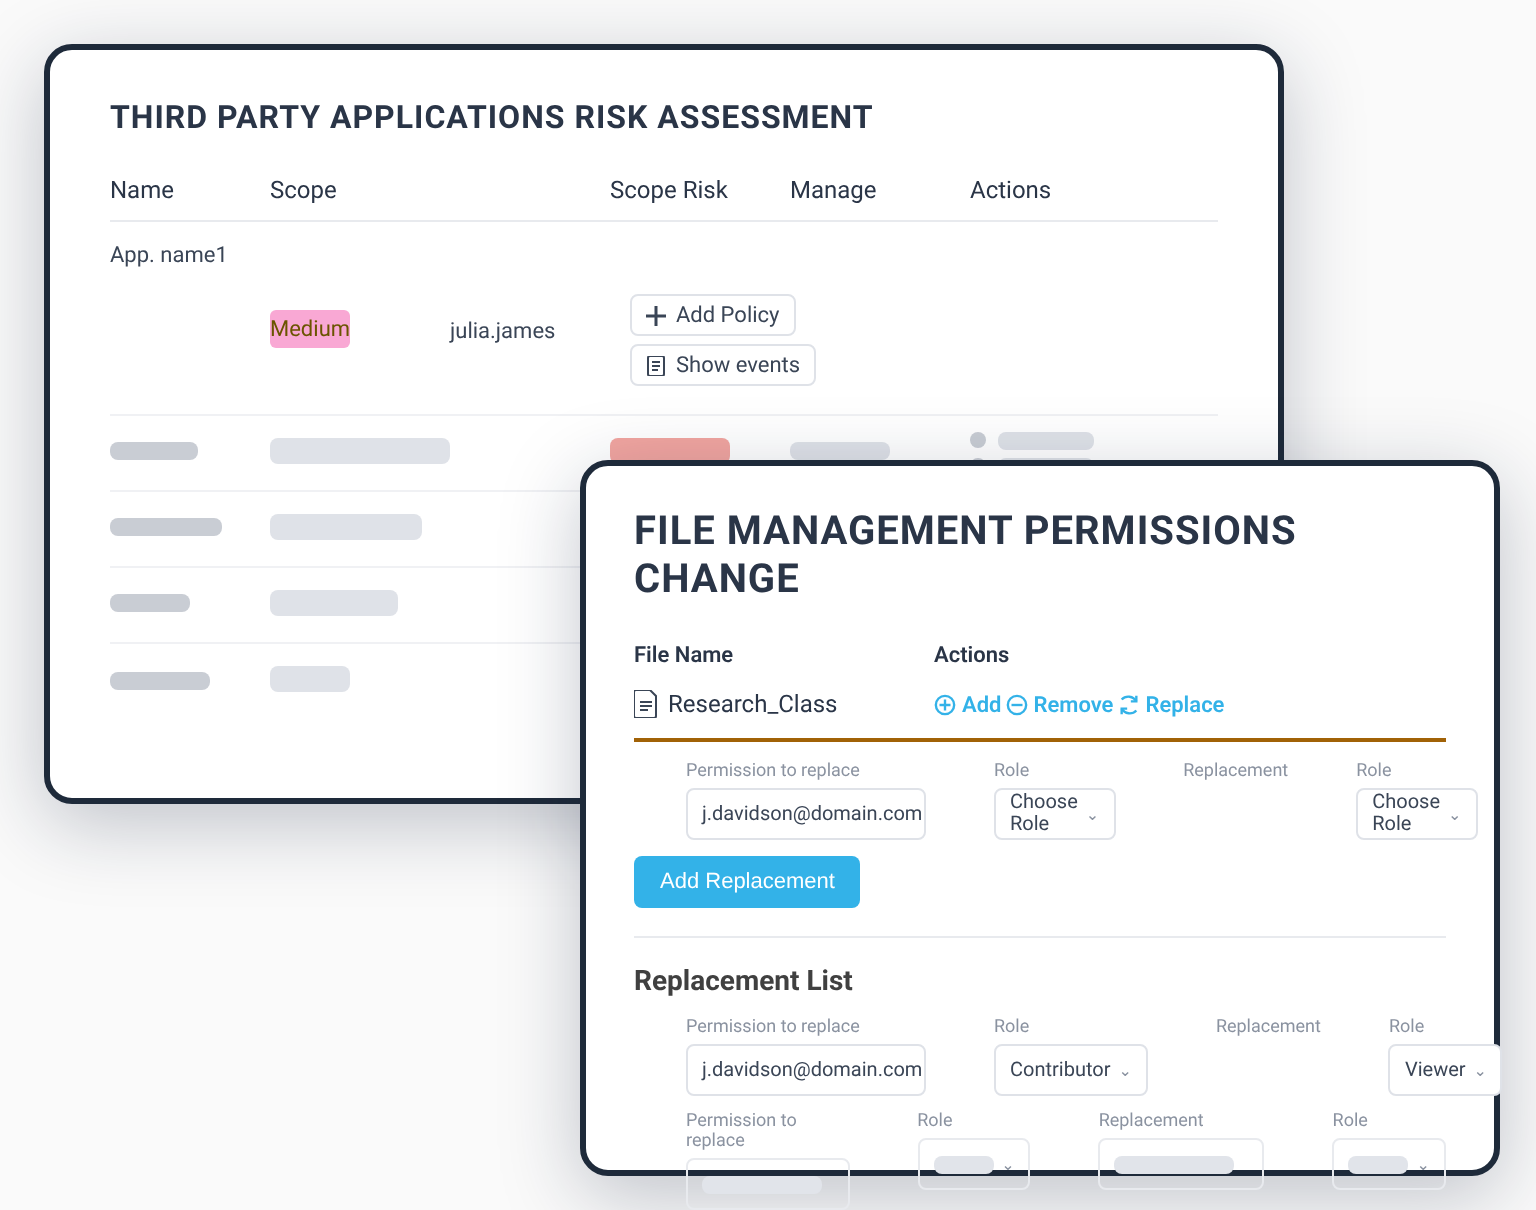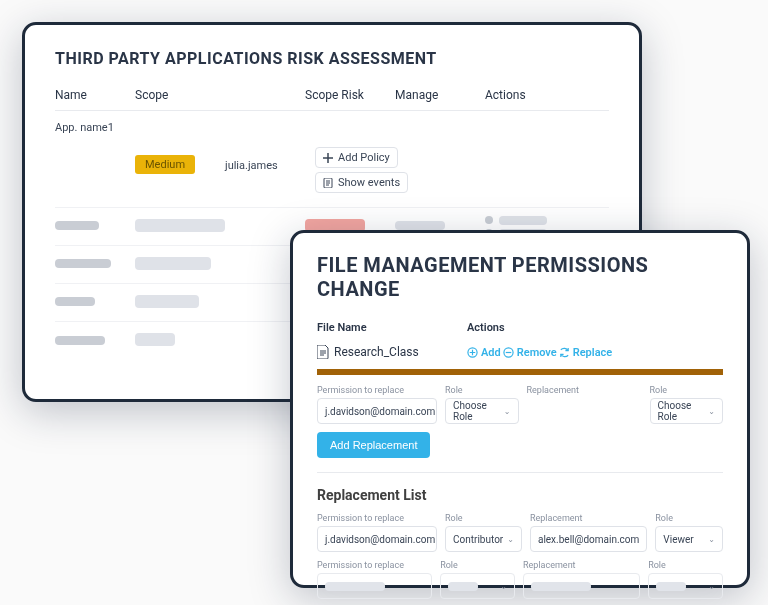--- a/index.html
+++ b/index.html
@@ -74,23 +74,23 @@
   display: block;
   background: #eceef1;
   color: #5a6475;
   padding: 3px 8px;
   border-radius: 3px;
   margin-bottom: 3px;
   width: fit-content;
   font-size: 11px;
 }
 .risk-chip {
-  background: #eab308;
+  background: #f9a8d4;
   color: #6b5400;
-  padding: 3px 10px;
+  padding: 3px 0;
   border-radius: 3px;
   font-size: 11px;
   display: inline-block;
 }
 .action-btn {
   display: flex;
   align-items: center;
   gap: 5px;
   border: 1px solid #dfe2e8;
   border-radius: 4px;
@@ -120,21 +120,21 @@
   font-weight: 600;
   color: #2a3547;
   padding-bottom: 5px;
 }
 .fm-filename-col { width: 150px; }
 .fm-actions-col { flex: 1; }
 .fm-row {
   display: flex;
   align-items: center;
   padding: 6px 0 10px;
-  border-bottom: 6px solid #a16207;
+  border-bottom: 2px solid #a16207;
   margin-bottom: 10px;
 }
 .file-icon {
   display: inline-flex;
   margin-right: 5px;
 }
 .file-icon svg { width: 12px; height: 14px; }
 .fm-filename { font-size: 12px; color: #2a3547; }
 .fm-actions {
   display: flex;
@@ -151,20 +151,21 @@
 }
 .fm-action svg { width: 11px; height: 11px; }
 .form-row {
   display: flex;
   gap: 8px;
   margin-bottom: 8px;
 }
 .field {
   display: flex;
   flex-direction: column;
+  margin-left: 26px;
 }
 .field-label {
   font-size: 9px;
   color: #8a92a0;
   margin-bottom: 3px;
 }
 .field-input, .field-select {
   border: 1px solid #dfe2e8;
   border-radius: 4px;
   padding: 5px 7px;
@@ -351,23 +352,20 @@
       </div>
       <div class="field" style="width:78px">
         <span class="field-label">Role</span>
         <div class="field-select">
             <span>Contributor</span>
             <span class="chev">⌄</span>
           </div>
       </div>
       <div class="field" style="width:122px">
         <span class="field-label">Replacement</span>
-        <div class="field-input">
-            <span>alex.bell@domain.com</span>
-          </div>
       </div>
       <div class="field" style="width:78px">
         <span class="field-label">Role</span>
         <div class="field-select">
             <span>Viewer</span>
             <span class="chev">⌄</span>
           </div>
       </div>
     </div>
 

